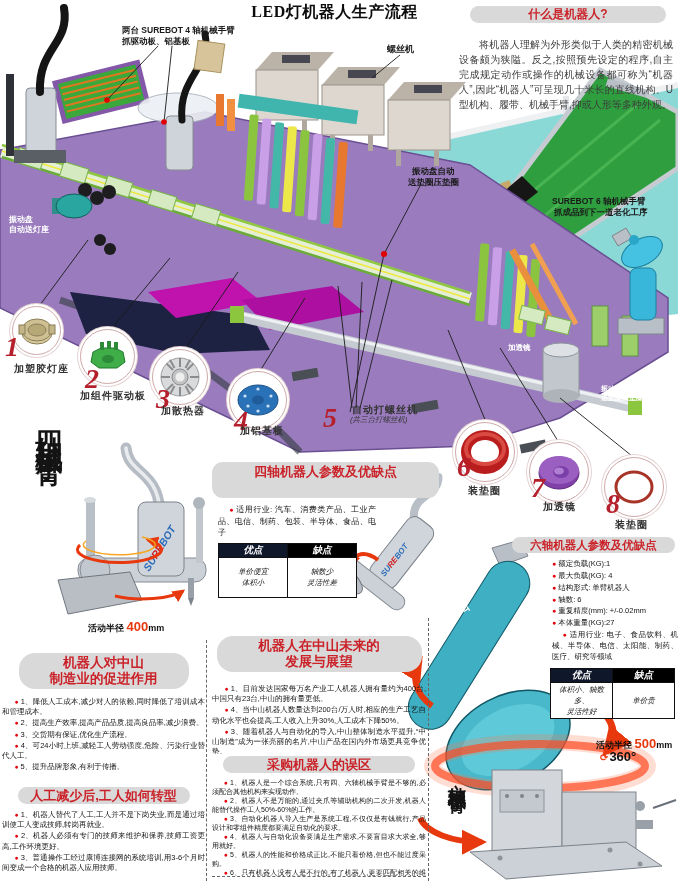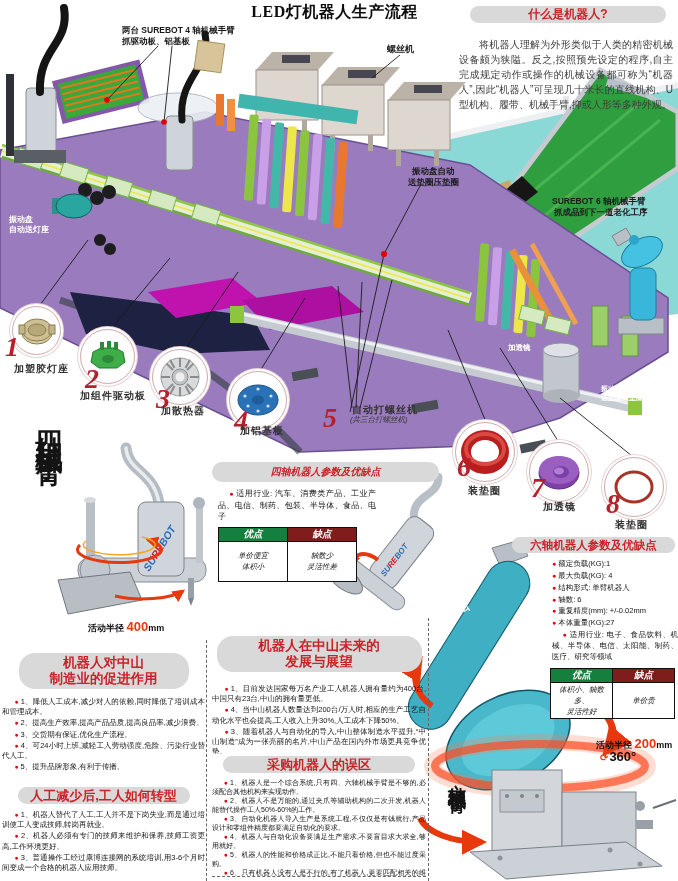--- a/index.html
+++ b/index.html
@@ -23,29 +23,29 @@
   .specs li{font-size:8px;line-height:1.6;color:#141414;}
   .specs li::before{content:"● ";color:#e8000d;font-size:7px;}
   .industry{margin:1px 0 0 0;font-size:8px;line-height:1.45;color:#141414;text-align:justify;text-indent:1.4em;}
   .industry::before{content:"● ";color:#e8000d;font-size:7px;}
   .item{margin:0 0 1px 0;font-size:7.5px;line-height:1.36;color:#141414;text-align:justify;text-indent:1.7em;}
   .item::before{content:"● ";color:#e8000d;font-size:6.5px;}
   .tight .item{font-size:7px;line-height:1.22;}
 
   table.pc{border-collapse:collapse;background:#fff;}
   table.pc th{border:1.6px solid #101010;color:#fff;font-style:italic;font-size:9.5px;height:13px;padding:0 2px;}
-  table.pc th.pro{background:#15803d;}
-  table.pc th.con{background:#7f1d1d;}
+  table.pc th.pro{background:#0f172a;}
+  table.pc th.con{background:#000000;}
   table.pc td{border:1.6px solid #101010;text-align:center;vertical-align:middle;
               font-family:"Liberation Serif","DejaVu Serif",serif;font-style:italic;
               font-size:7.5px;line-height:1.5;white-space:pre-line;color:#222;}
 
   
   .p4{left:212px;top:462px;width:227px;}
-  .p4 .pill{width:227px;height:20px;font-size:10px;line-height:19px;border-radius:11px;font-style:italic;}
+  .p4 .pill{width:227px;height:36px;font-size:13px;line-height:19px;border-radius:11px;}
   .p4 .bd{margin:6px 0 0 6px;width:158px;}
   .p4 table{margin:4px 0 0 6px;}
   .p4 td{height:37px;width:66px;}
 
   
   .p6{left:492px;top:537px;width:186px;}
   .p6 .pill{margin-left:20px;width:163px;height:16px;font-size:11.5px;line-height:16px;}
   .p6 .bd{margin:5px 0 0 60px;width:126px;}
   .p6 .specs li{font-size:7.5px;line-height:1.55;}
   .p6 .industry{font-size:7.5px;}
@@ -449,21 +449,21 @@
 <span class="num" style="left:606px;top:490px;">8</span>
 <span class="slabel" style="left:615px;top:518px;">装垫圈</span>
 
 <div class="abs vt vt4">四轴机械手臂</div>
 <div class="abs vt vt6">六轴机械手臂</div>
 
 <div class="abs radius r4">
   <span>活动半径</span> <span class="val">400</span><span>mm</span>
 </div>
 <div class="abs radius r6">
-  <span>活动半径</span> <span class="val">200</span><span>mm</span>
+  <span>活动半径</span> <span class="val">500</span><span>mm</span>
 </div>
 <div class="abs rot360">
   <span class="ric">⟳</span><span>360°</span>
 </div>
 
 <section class="abs p4">
   <div class="pill">四轴机器人参数及优缺点</div>
   <div class="bd">
     <p class="industry">适用行业: 汽车、消费类产品、工业产品、电信、制药、包装、半导体、食品、电子</p>
   </div>

